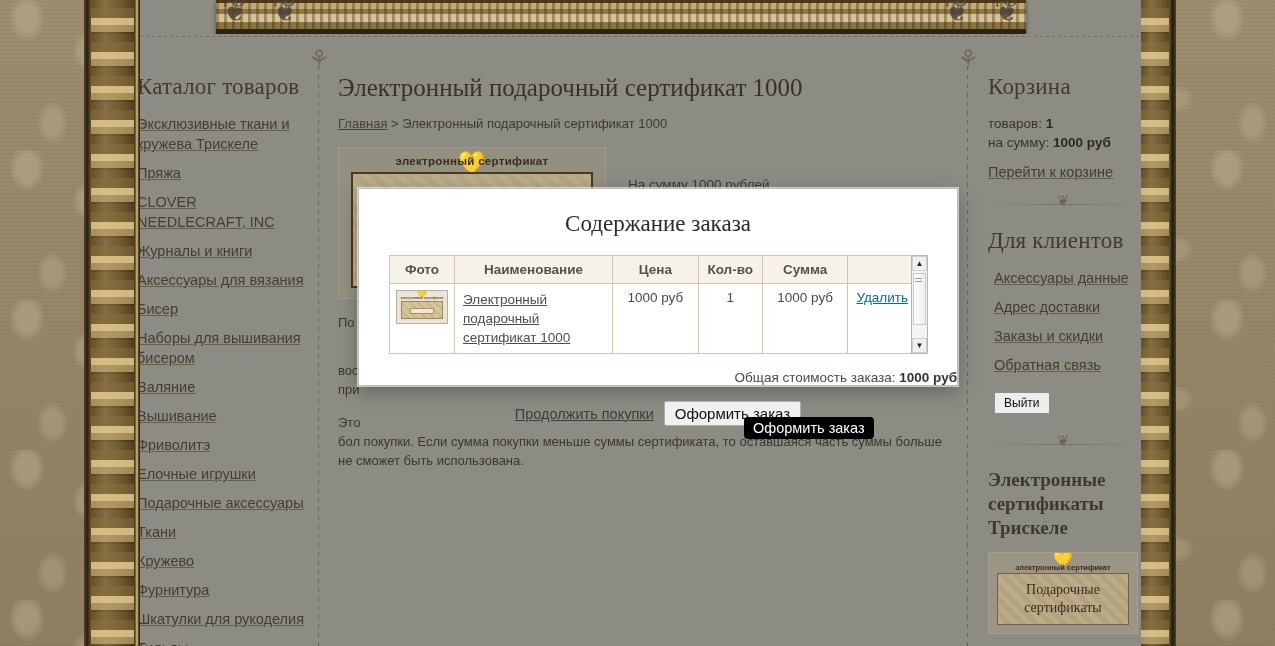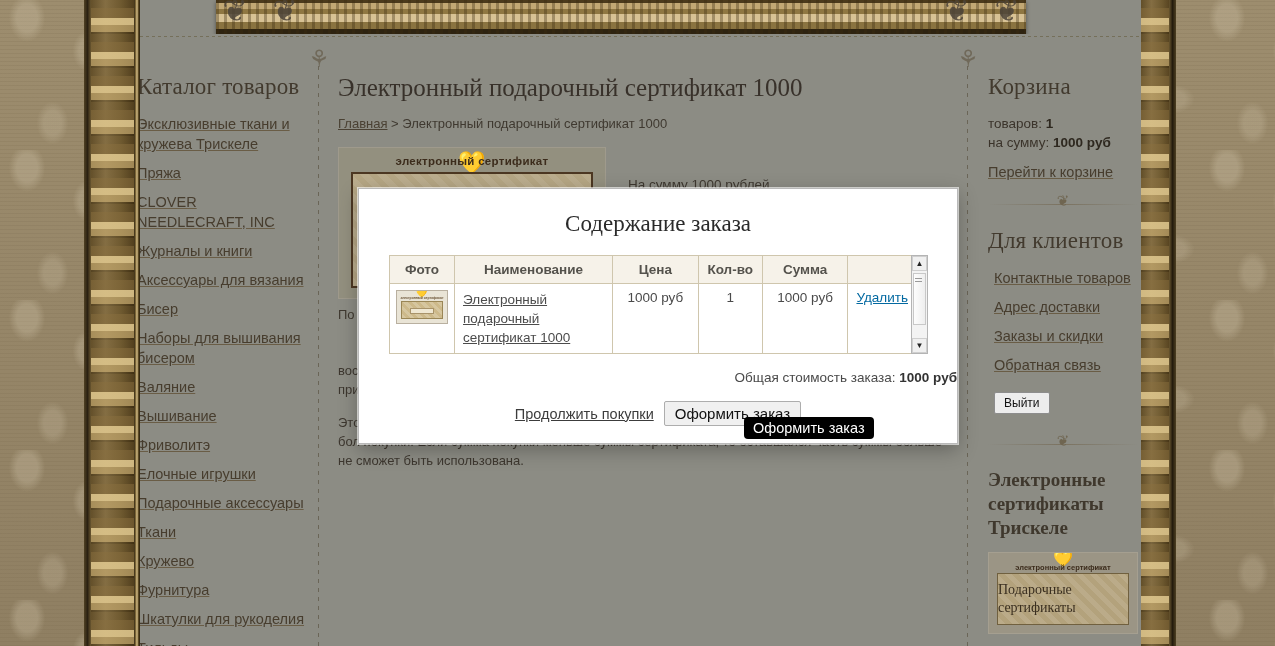--- a/index.html
+++ b/index.html
@@ -144,21 +144,21 @@
   .cert-inner {
     position:absolute; left:12px; right:12px; top:24px; bottom:10px;
     border:2px solid #4c3722; background:#b5a684;
     background-image: repeating-linear-gradient(45deg, rgba(255,255,255,.08) 0 6px, rgba(0,0,0,0) 6px 12px);
   }
   .cert-caption {
     position:absolute; left:0; right:0; top:-19px; text-align:center;
     font-size:11.5px; font-weight:bold; color:#3c2c1c; letter-spacing:.3px;
   }
   .right-note { position:absolute; left:290px; top:30px; font-size:13.5px; color:#3e3830; }
-  .tab-label { position:absolute; left:0; top:160px; font-size:13px; color:#3f3930; }
+  .tab-label { position:absolute; left:0; top:168px; font-size:13px; color:#3f3930; }
   .body-par { font-size:13px; line-height:19px; color:#3d372f; margin:0 0 14px 0; }
 
   
   #rightcol { left:988px; top:74px; width:150px; }
   .cart-line { font-size:13.5px; color:#3b342b; line-height:19px; }
   .cart-line b { color:#2e281f; }
   .btn-logout {
     margin-top:8px; font-family:"Liberation Sans",sans-serif; font-size:12px;
     padding:3px 9px; background:#ededed; border:1px solid #8d8d8d; color:#111;
     border-radius:2px; cursor:pointer;
@@ -173,26 +173,26 @@
   }
   .promo-bow { position:absolute; left:50%; top:-2px; transform:translateX(-50%);
     font-size:16px; color:#4a3424; line-height:1; }
   .promo-cap { position:absolute; left:0; right:0; top:10px; text-align:center;
     font-size:7.5px; font-weight:bold; color:#3c2c1c; }
   .promo-inner {
     position:absolute; left:8px; right:8px; top:20px; bottom:8px;
     border:1px solid #70603f; background:#b3a27c;
     background-image: repeating-linear-gradient(45deg, rgba(255,255,255,.10) 0 5px, rgba(0,0,0,0) 5px 10px);
     font-family:"Liberation Serif", serif; font-size:14px; color:#3a2f20;
-    display:flex; align-items:center; justify-content:center; text-align:left; line-height:18px;
+    display:flex; align-items:center; justify-content:center; text-align:center; line-height:18px;
   }
 
   
   #modal {
-    position:absolute; left:358px; top:188px; width:600px; height:256px;
+    position:absolute; left:358px; top:188px; width:600px; height:198px;
     background:#ffffff; border:1px solid #b9b9b9;
     box-shadow: 0 0 0 1px rgba(255,255,255,.6), 0 6px 18px rgba(0,0,0,.28);
     z-index: 20;
   }
   .modal-title {
     font-family:"Liberation Serif", serif; font-size:23px; color:#2a2a2a;
     text-align:center; margin:22px 0 18px 0; font-weight:400;
   }
   .cart-table-wrap { position:relative; margin:0 30px; }
   table.cart {
@@ -360,21 +360,21 @@
     <div class="cart-line">
       <span>на сумму:</span>
       <b>1000 руб</b>
     </div>
     <a class="navlink" style="margin-top:10px;" href="#">Перейти к корзине</a>
 
     <div class="sep"></div>
 
     <h2 class="block-title" style="margin-top:14px;">Для клиентов</h2>
     <div style="padding-left:6px;">
-      <a class="navlink" href="#">Контактные товаров</a>
+      <a class="navlink" href="#">Аксессуары данные</a>
       <a class="navlink" href="#">Адрес доставки</a>
       <a class="navlink" href="#">Заказы и скидки</a>
       <a class="navlink" href="#">Обратная связь</a>
       <button class="btn-logout">Выйти</button>
     </div>
 
     <div class="sep" style="margin-top:22px;"></div>
 
     <h2 class="promo-title">Электронные сертификаты Трискеле</h2>
     <div class="promo-box">

